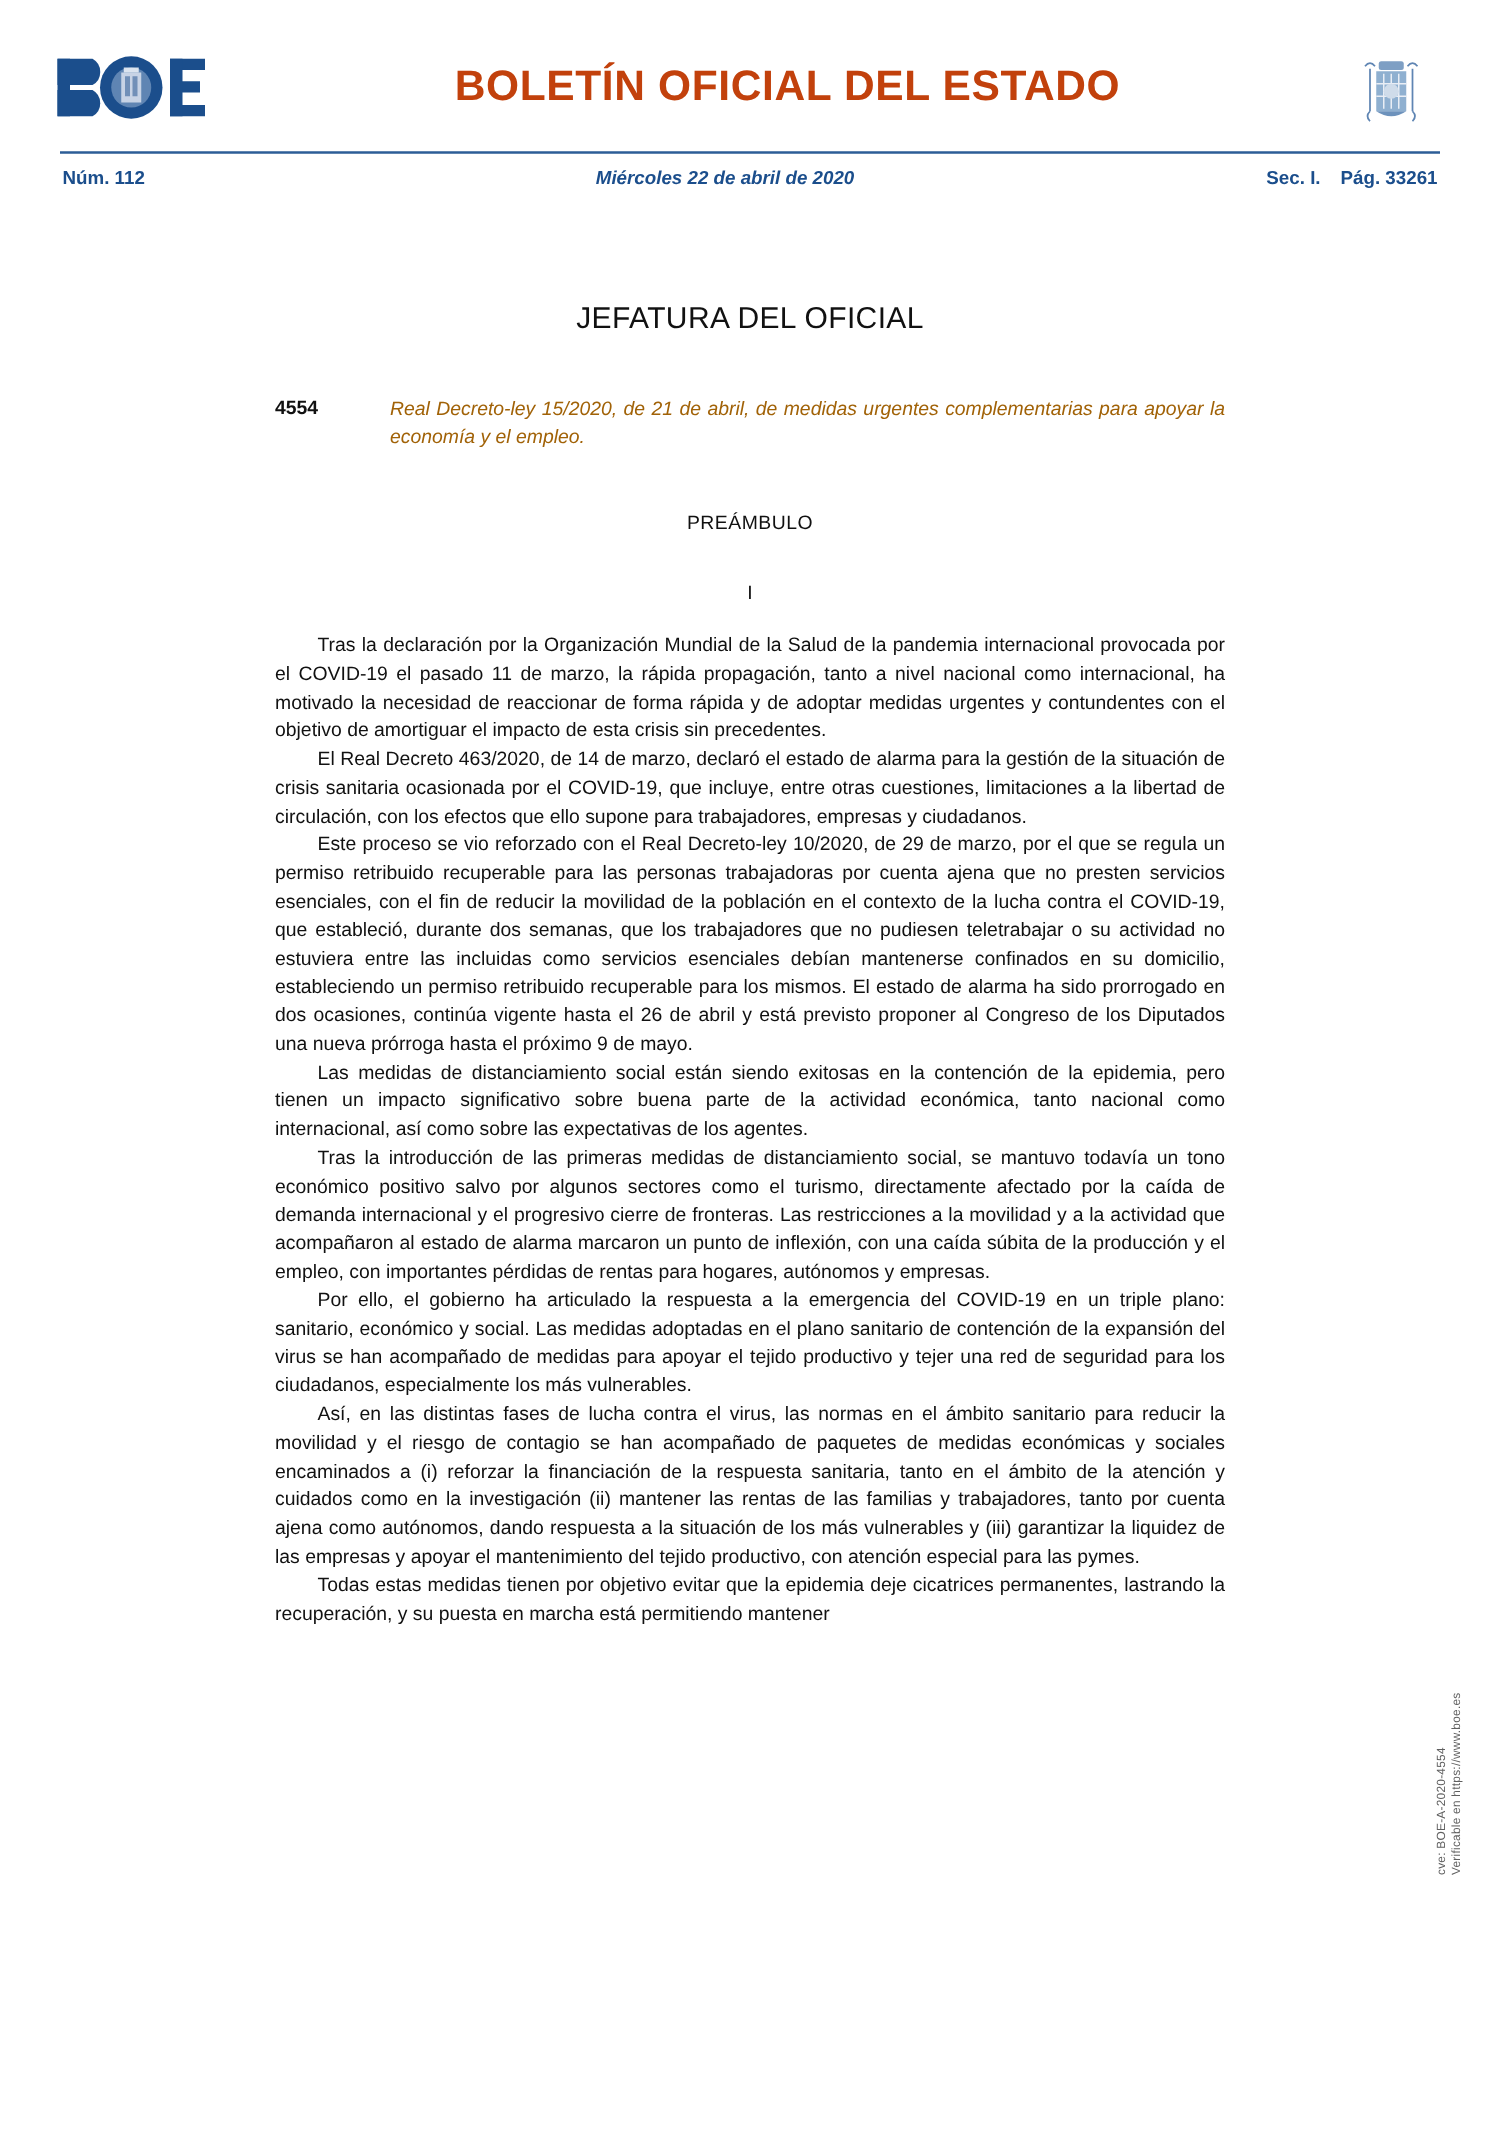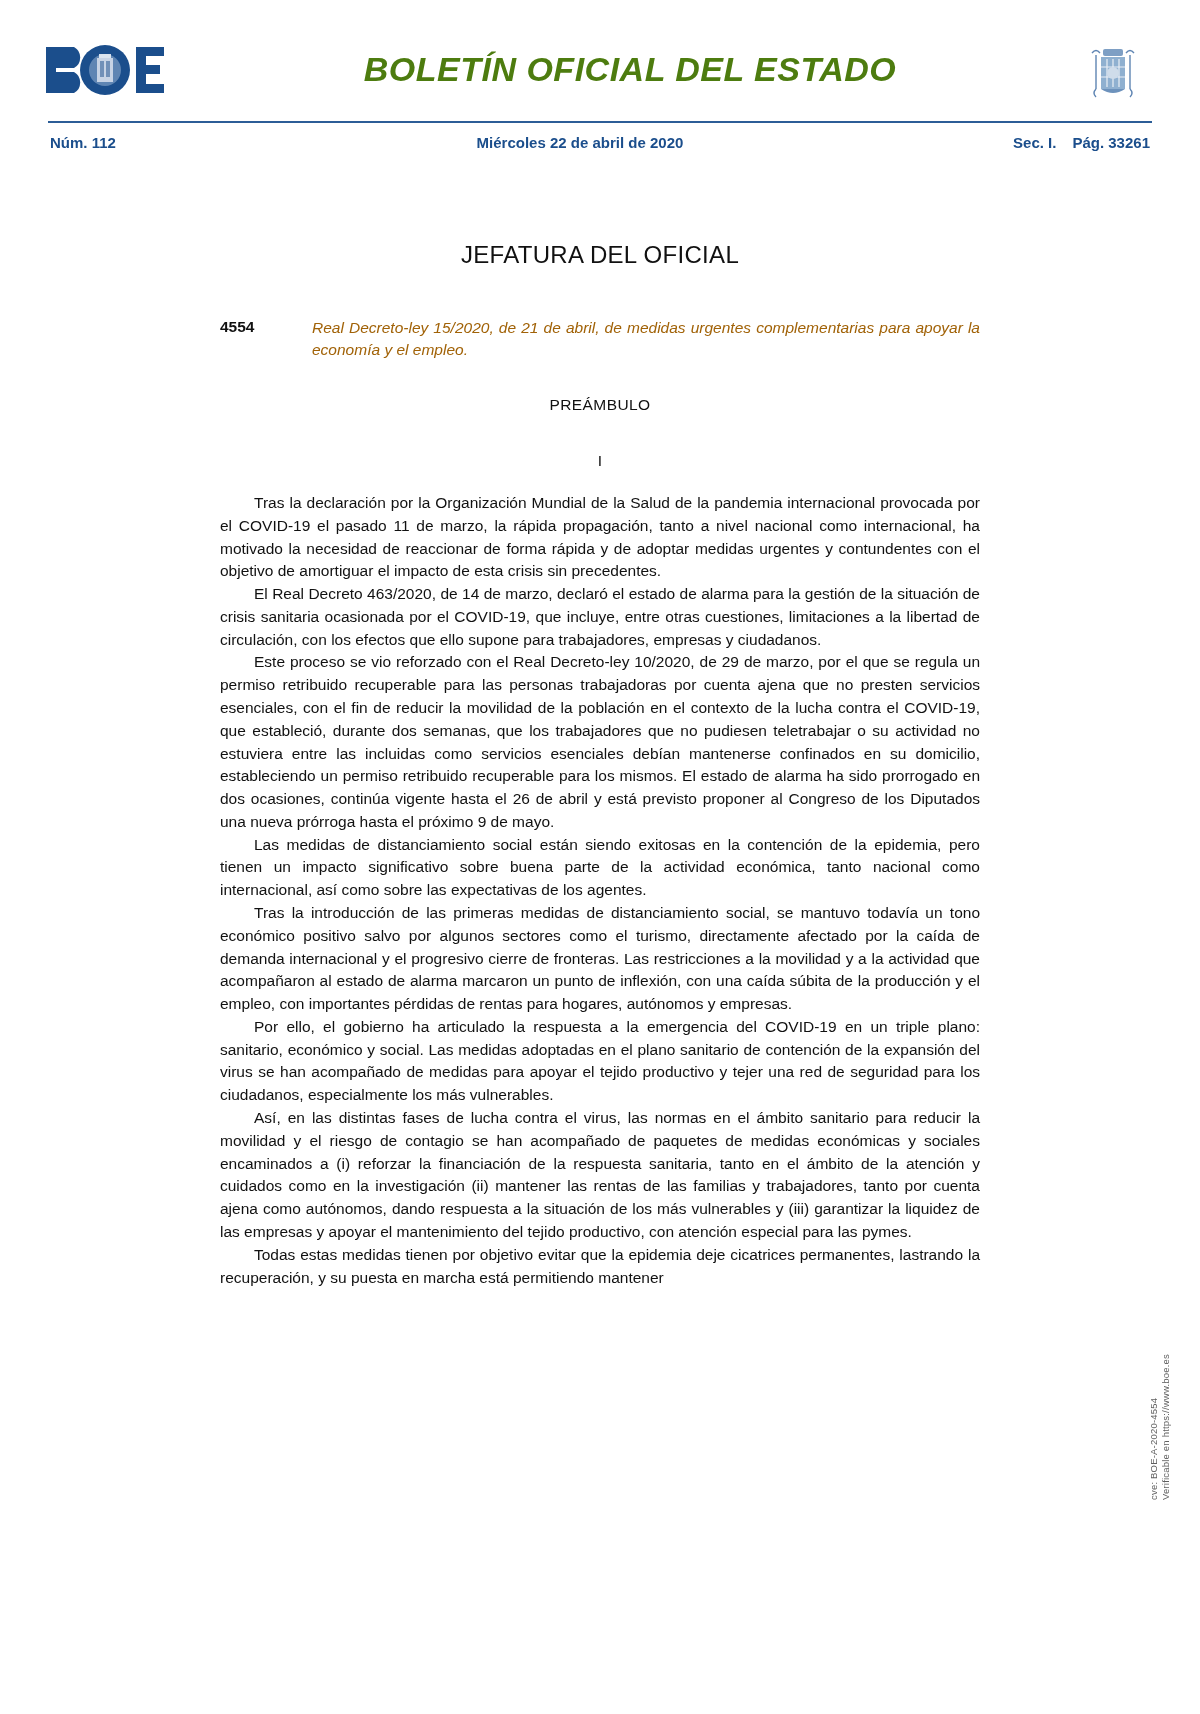--- a/index.html
+++ b/index.html
@@ -38,24 +38,23 @@
     height: 54px;
     flex: 0 0 auto;
     margin-left: 4px;
   }
   .masthead-title {
     flex: 1 1 auto;
     text-align: center;
     font-size: 34px;
     font-weight: bold;
     letter-spacing: 0.5px;
-    color: #4d7c0f;
+    color: #c2410c;
     margin-left: 10px;
     white-space: nowrap;
-    font-style: italic;
   }
   .crest {
     width: 58px;
     height: 62px;
     flex: 0 0 auto;
     margin-right: 18px;
   }
 
   .rule {
     border-top: 2px solid #2c5d97;
@@ -66,21 +65,21 @@
   
   .infobar {
     display: flex;
     align-items: baseline;
     padding: 11px 10px 0 10px;
     font-size: 15px;
     font-weight: bold;
     color: #1b4e8c;
   }
   .infobar .num { flex: 0 0 190px; text-align: left; }
-  .infobar .date { flex: 1 1 auto; text-align: center; }
+  .infobar .date { flex: 1 1 auto; text-align: center; font-style: italic; }
   .infobar .sec { flex: 0 0 230px; text-align: right; }
   .infobar .sec .sec-label { margin-right: 16px; }
 
   
   .content {
     margin: 0 auto;
     width: 760px;
     padding-top: 48px;
   }
   .h-section {
@@ -118,21 +117,21 @@
     font-style: italic;
     line-height: 1.45;
     text-align: justify;
     text-align-last: left;
     color: #a16207;
   }
 
   .preamble-head {
     text-align: center;
     font-size: 15.5px;
-    margin-top: 34px;
+    margin-top: 48px;
     letter-spacing: 0.4px;
     color: #111;
   }
   .roman-head {
     text-align: center;
     font-size: 15.5px;
     margin-top: 38px;
     color: #111;
   }
 

